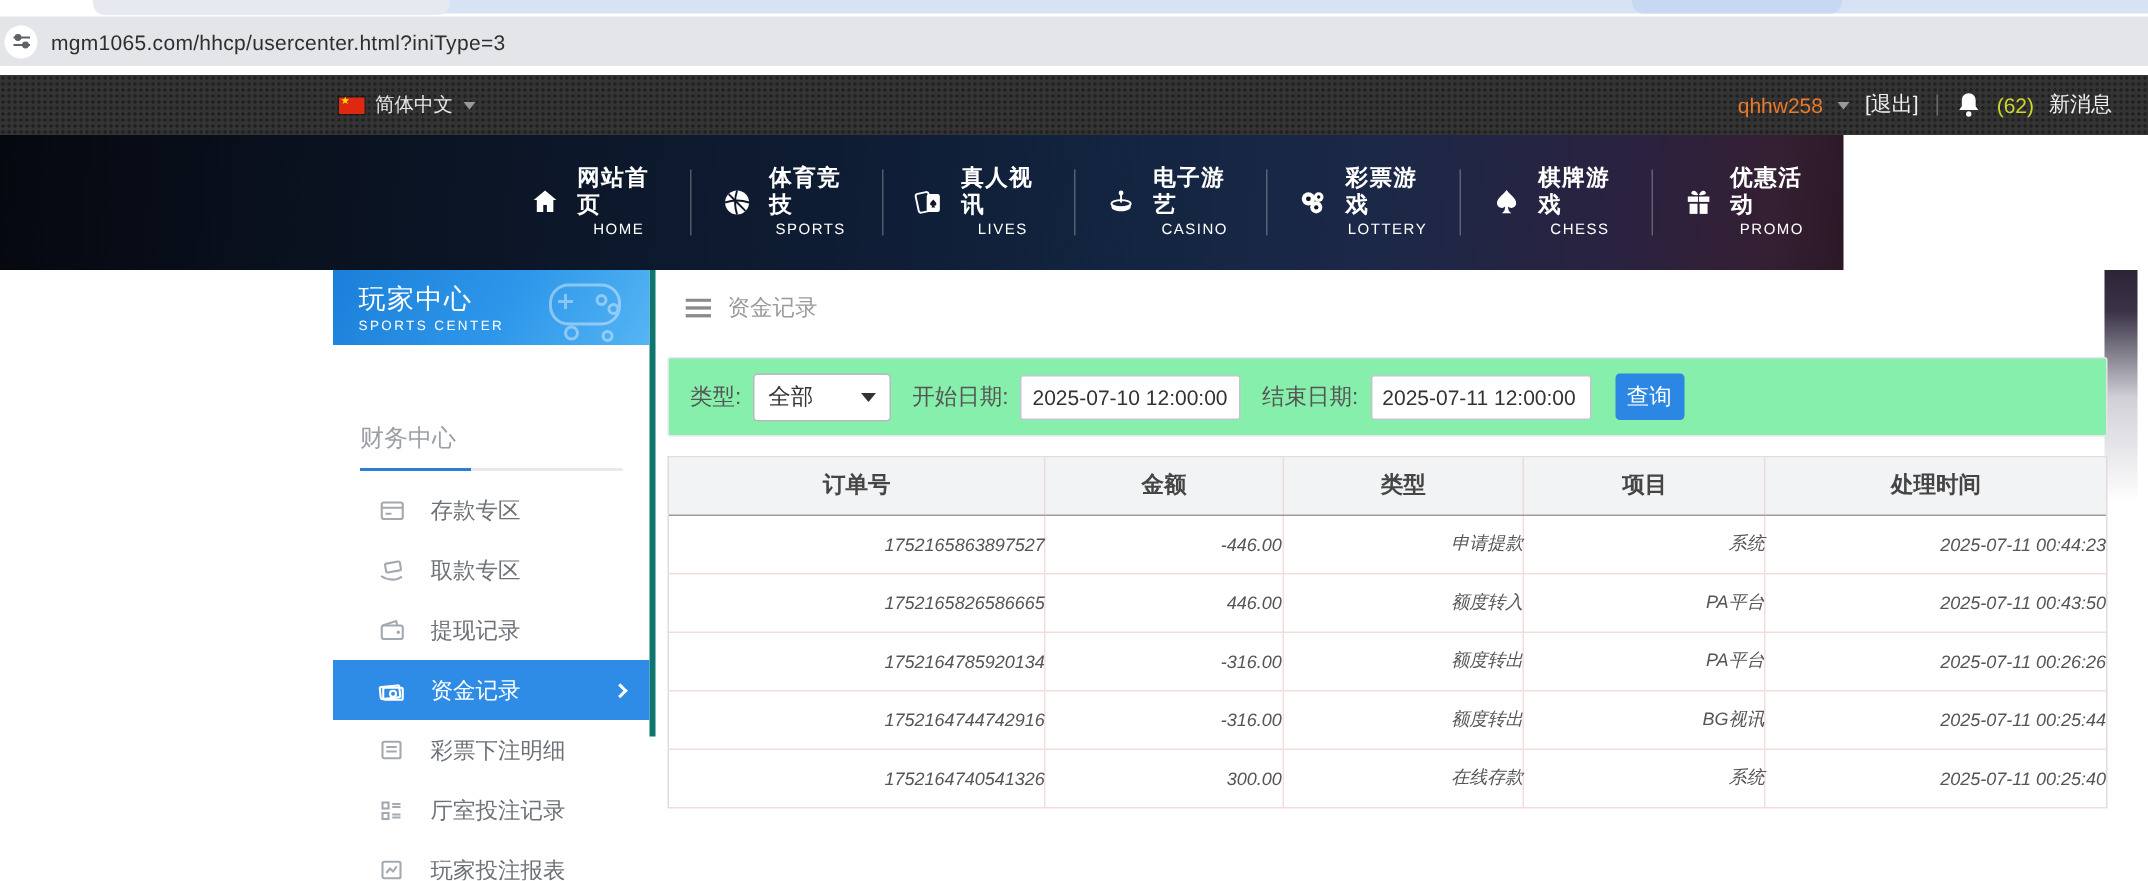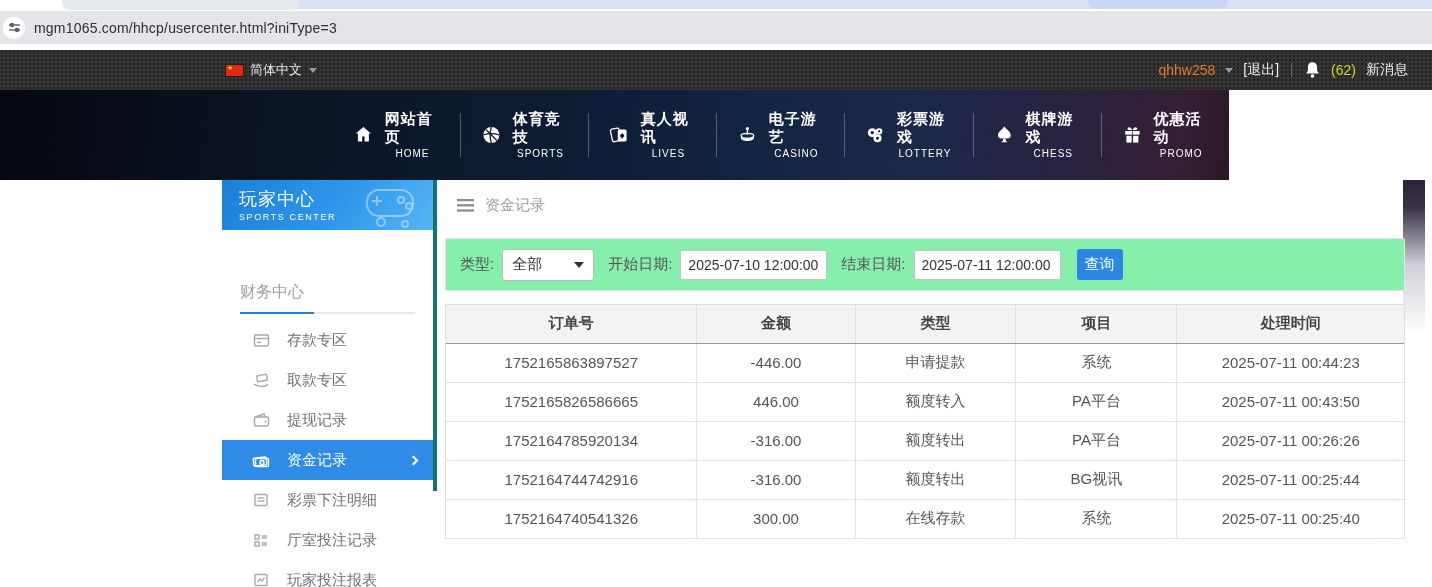--- a/index.html
+++ b/index.html
@@ -74,21 +74,21 @@
     font-size:14px; color:#333; padding:0 7px; }
   .query-btn { width:46px; height:31px; background:#2b87e3; color:#fff; border:none; border-radius:3px; font-size:15px; cursor:pointer; margin-left:8px; }
   .flabel { margin-left:6px; }
 
   
   .table-wrap { margin-top:13px; border:1px solid #e3dcdc; border-bottom:none; }
   table { width:100%; border-collapse:collapse; table-layout:fixed; }
   th { height:38px; background:#f2f3f5; color:#454545; font-size:15px; font-weight:700;
     border-bottom:1px solid #9b9b9b; border-right:1px solid #efd9d9; }
   th:last-child, td:last-child { border-right:none; }
-  td { height:39px; text-align:center; color:#555; font-size:15px; border-right:1px solid #f3dede; border-bottom:1px solid #f0dddd; }
+  td { height:39px; text-align:right; color:#555; font-size:12px; border-right:1px solid #f3dede; border-bottom:1px solid #f0dddd;font-style:italic; }
 </style>
 </head>
 <body>
 
 <div id="screen">
 
   <div class="tabstrip">
     <div class="blue-band"></div>
     <div class="tab-ghost"></div>
     <div class="tab-ghost2"></div>

